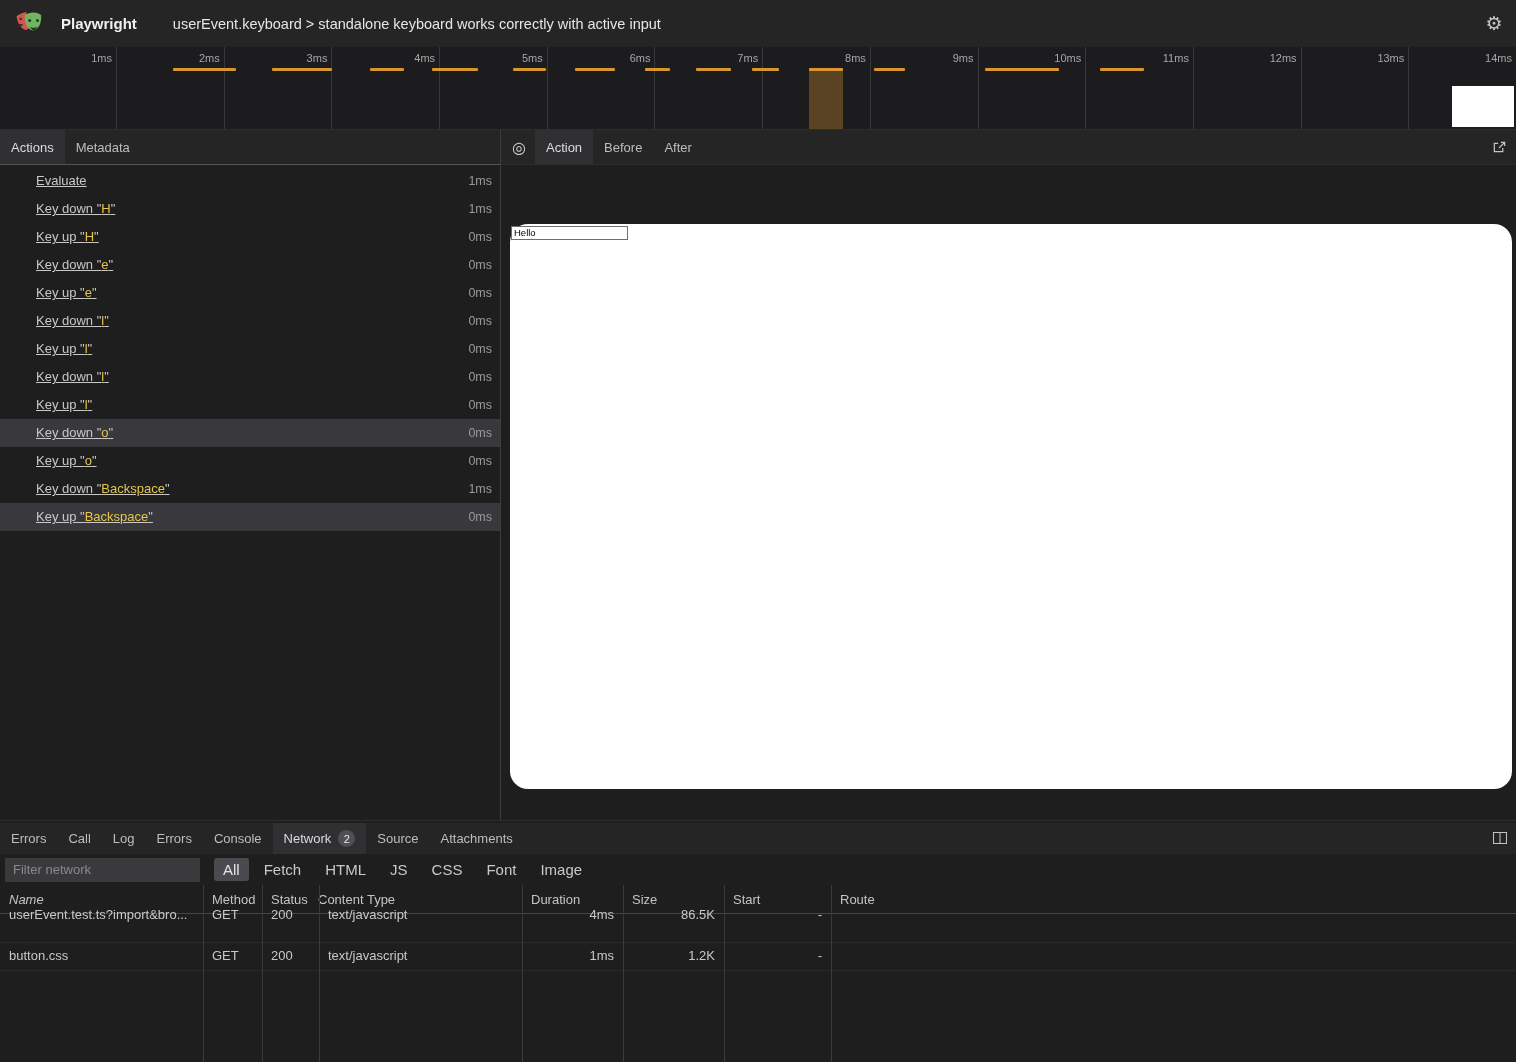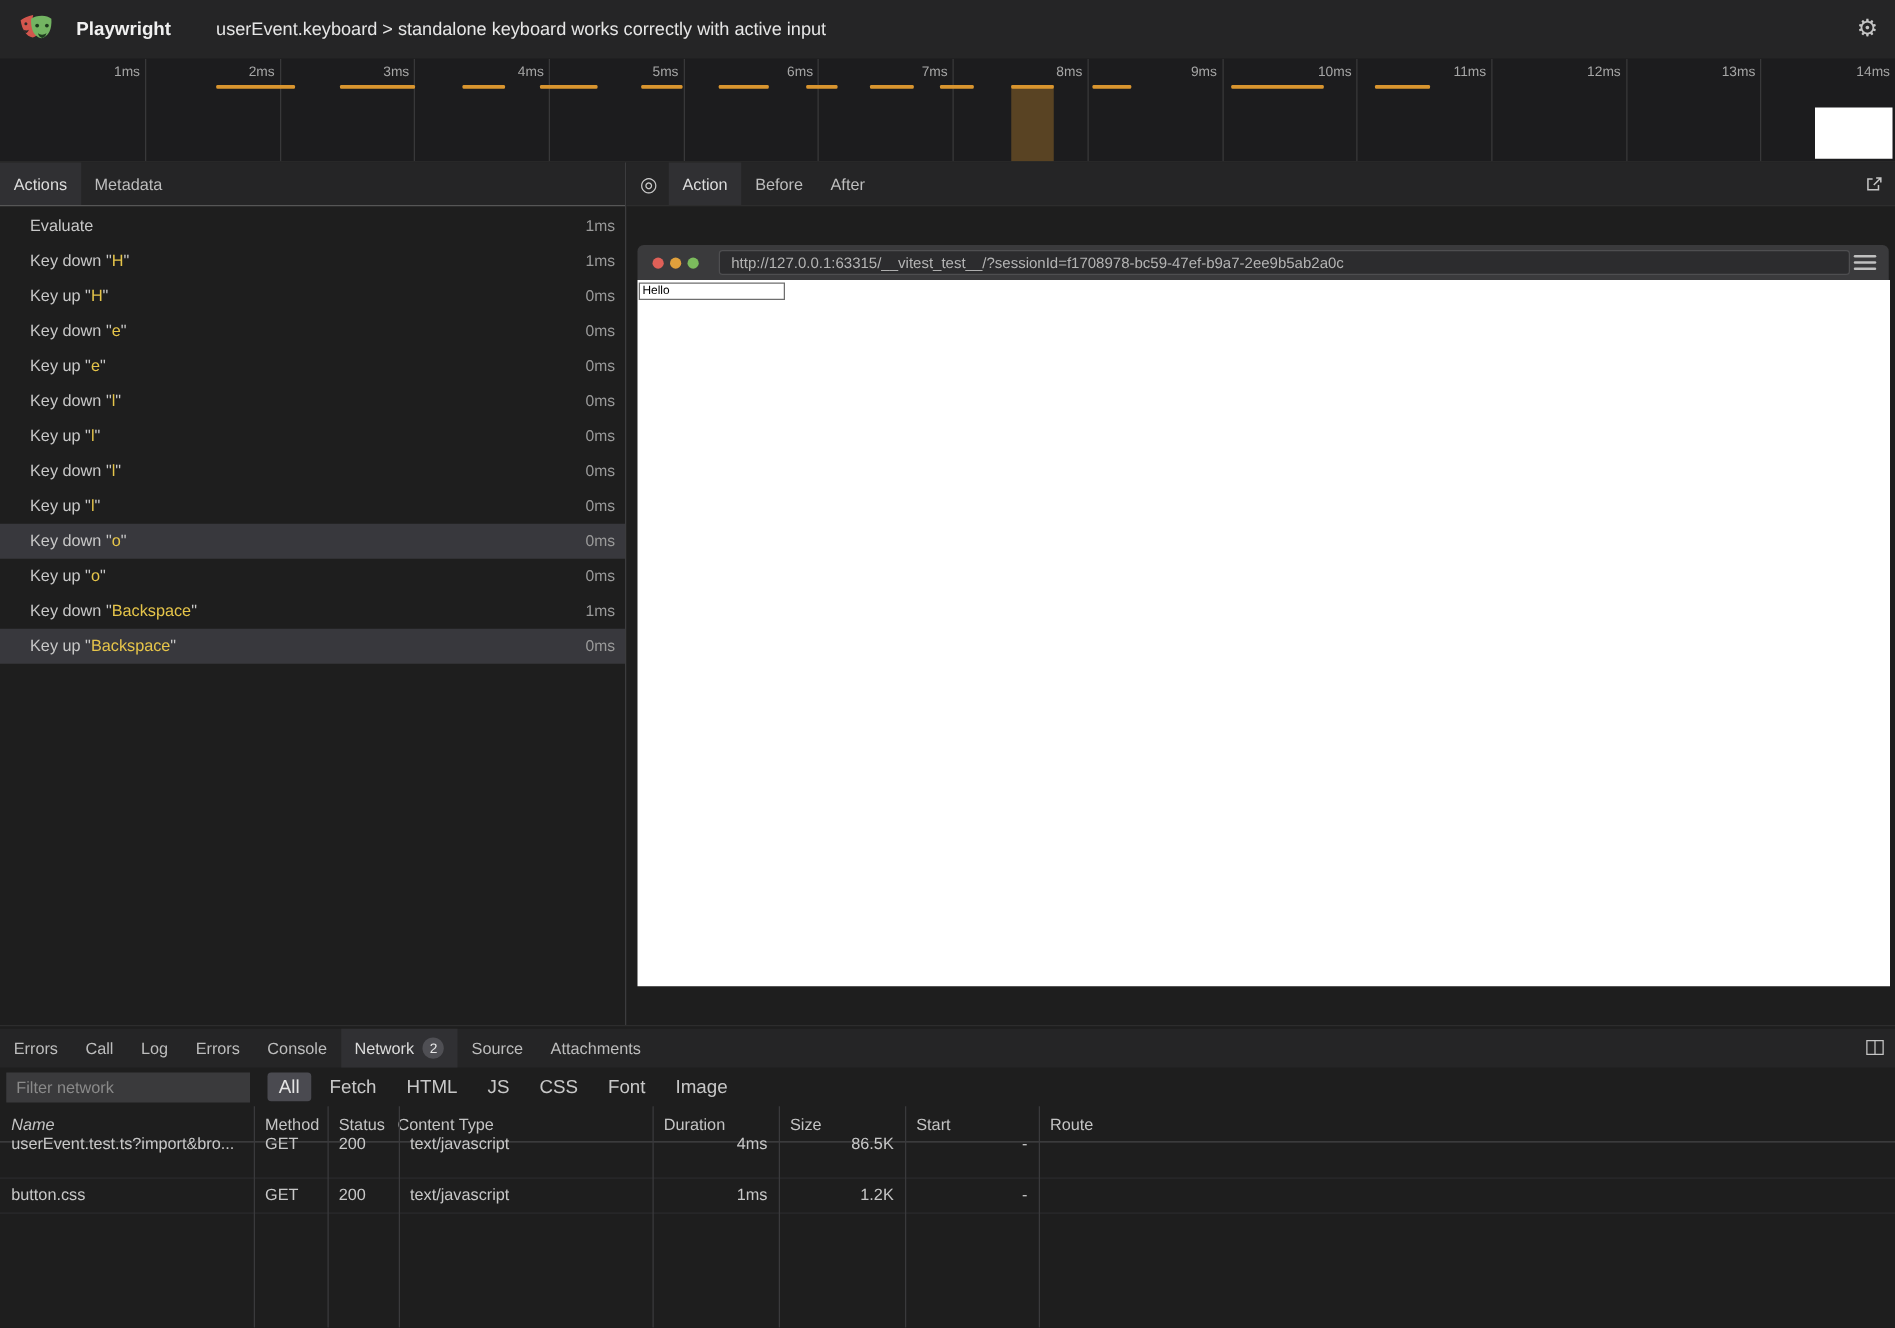--- a/index.html
+++ b/index.html
@@ -31,21 +31,21 @@
   #splitter { position:absolute; left:500px; top:0; width:1px; height:690px; background:#3c3c3e; }
 
   .tabstrip { position:absolute; top:0; height:35px; background:#252526; display:flex; align-items:stretch; }
   .tab { display:flex; align-items:center; padding:0 11px; font-size:13px; color:#bdbdbd; cursor:pointer; white-space:nowrap; }
   .tab.selected { background:#303033; color:#dcdcdc; }
 
   #left-panel { position:absolute; left:0; top:0; width:500px; height:690px; }
   #left-tabs { left:0; width:500px; border-bottom:1px solid #565656; }
   #action-list { position:absolute; left:0; top:37px; width:500px; }
   .action-row { position:relative; height:28px; line-height:28px; font-size:13px; color:#c8c8c8;
-                padding-left:24px; cursor:pointer; }
+                padding-left:36px; cursor:pointer;text-decoration:underline; }
   .action-row.highlighted { background:#38383d; }
   .action-key { color:#e6c54a; }
   .action-dur { position:absolute; right:8px; top:0; color:#9a9a9a; font-size:12.5px; }
 
   #right-panel { position:absolute; left:501px; top:0; width:1015px; height:690px; }
   #right-tabs { left:0; width:1015px; border-bottom:1px solid #2d2d2d; }
   #pick-locator { display:flex; align-items:center; padding:0 9px 0 11px;
                   font-family:"DejaVu Sans", sans-serif; font-size:16px; color:#cccccc; cursor:pointer; }
   #open-window { position:absolute; right:9px; top:10px; cursor:pointer; }
 
@@ -53,21 +53,21 @@
   #chrome-bar { position:absolute; left:9px; top:66px; width:1001px; height:28px;
                 background:#3a3a3c; border-radius:5px 5px 0 0; }
   .t-light { position:absolute; top:10px; width:9px; height:9px; border-radius:50%; }
   #url-pill { position:absolute; left:65px; top:4px; width:905px; height:20px;
               background:#2c2c2e; border:1px solid #4e4e50; border-radius:3px;
               font-size:12px; color:#b4b4b4; line-height:18px; padding-left:9px;
               white-space:nowrap; overflow:hidden; }
   #hamburger { position:absolute; right:10px; top:6px; width:18px; height:16px;
                display:flex; flex-direction:column; justify-content:center; gap:3px; }
   #hamburger span { display:block; height:2px; background:#c0c0c0; border-radius:1px; }
-  #page-white { position:absolute; left:9px; top:94px; width:1002px; height:565px; background:#ffffff; }
+  #page-white { position:absolute; left:9px; top:94px; width:1002px; height:565px; background:#ffffff;border-radius:18px; }
   #hello-input { position:absolute; left:1px; top:2px; width:117px; height:14px;
                  border:1px solid #6e6e6e; background:#fff; color:#000;
                  font-size:9.5px; line-height:12px; padding:0 2px; overflow:hidden; }
 
   
   #bottom-panel { position:absolute; left:0; top:820px; width:1516px; height:242px;
                   background:#1e1e1e; border-top:1px solid #2d2d2d; }
   #bottom-tabs { top:2px; left:0; width:1516px; height:31px; }
   .badge { display:inline-flex; align-items:center; justify-content:center;
            width:17px; height:17px; margin-left:7px; border-radius:50%;
@@ -207,31 +207,20 @@
             <div class="tab">
               <span>After</span>
             </div>
           </span>
       </div>
       <svg id="open-window" width="15" height="15" viewBox="0 0 16 16">
         <path fill="none" stroke="#c5c5c5" stroke-width="1.3" d="M6.5 3.5h-4v9h9v-4"></path>
         <path fill="none" stroke="#c5c5c5" stroke-width="1.3" d="M9.5 2.5h4v4M13.2 2.8L7.5 8.5"></path>
       </svg>
 
-      <div id="chrome-bar">
-        <span class="t-light" style="left:12px; background:#df6058;"></span>
-        <span class="t-light" style="left:26px; background:#e0a03c;"></span>
-        <span class="t-light" style="left:40px; background:#7cbb5d;"></span>
-        <div id="url-pill">http://127.0.0.1:63315/__vitest_test__/?sessionId=f1708978-bc59-47ef-b9a7-2ee9b5ab2a0c</div>
-        <span id="hamburger">
-          <span></span>
-            <span></span>
-            <span></span>
-        </span>
-      </div>
 
       <div id="page-white">
         <div id="hello-input">Hello</div>
       </div>
     </div>
   </div>
 
   <div id="bottom-panel">
     <div id="bottom-tabs" class="tabstrip">
         <div class="tab">

